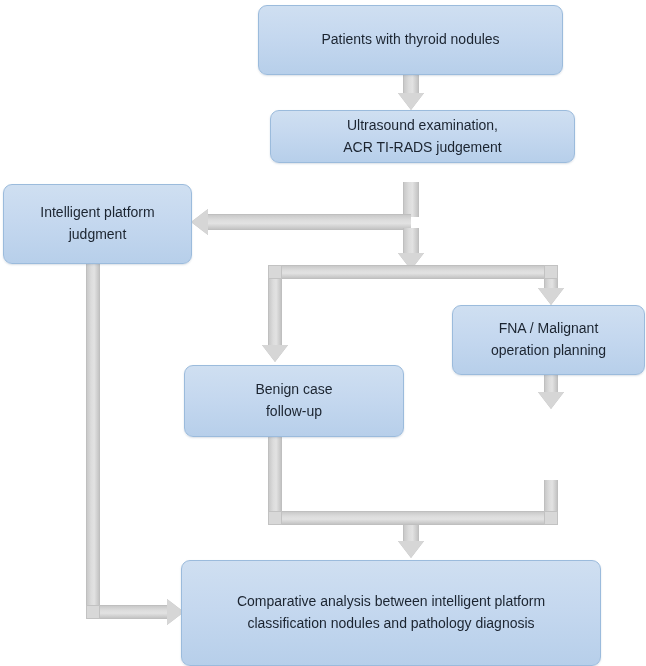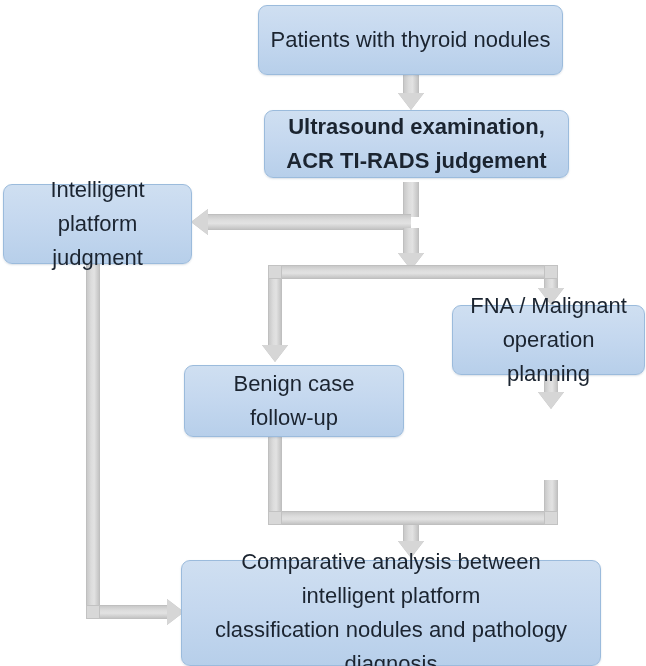--- a/index.html
+++ b/index.html
@@ -25,21 +25,21 @@
     box-sizing: border-box;
     border: 1px solid #9bbbdc;
     border-radius: 9px;
     background: linear-gradient(to bottom, #cfdff1 0%, #c5d8ef 45%, #b7cfea 100%);
     box-shadow: 0 1px 2px rgba(120,140,165,0.28);
     display: flex;
     align-items: center;
     justify-content: center;
     text-align: center;
     color: #1b2430;
-    font-size: 22px;
+    font-size: 14px;
     line-height: 1.55;
     padding: 8px 10px;
     z-index: 3;
   }
   .node .label {
     display: block;
     white-space: pre-line;
   }
 
   
@@ -135,21 +135,21 @@
 
   <div class="conn v-line" style="left:86px; top:264px; width:14px; height:341px;"></div>
   <div class="conn h-line" style="left:86px; top:605px; width:82px; height:14px;"></div>
   <div class="conn joint" style="left:86px; top:605px; width:14px; height:14px;"></div>
   <div class="conn arrow-right" style="left:167px; top:599px;"></div>
 
   <div class="node" style="left:258px; top:5px; width:305px; height:70px;">
     <span class="label">Patients with thyroid nodules</span>
   </div>
 
-  <div class="node" style="left:264px; top:110px; width:305px; height:68px;font-weight:bold;">
+  <div class="node" style="left:270px; top:110px; width:305px; height:53px;">
     <span class="label">Ultrasound examination,
 ACR TI-RADS judgement</span>
   </div>
 
   <div class="node" style="left:3px; top:184px; width:189px; height:80px;">
     <span class="label">Intelligent platform
 judgment</span>
   </div>
 
   <div class="node" style="left:184px; top:365px; width:220px; height:72px;">

